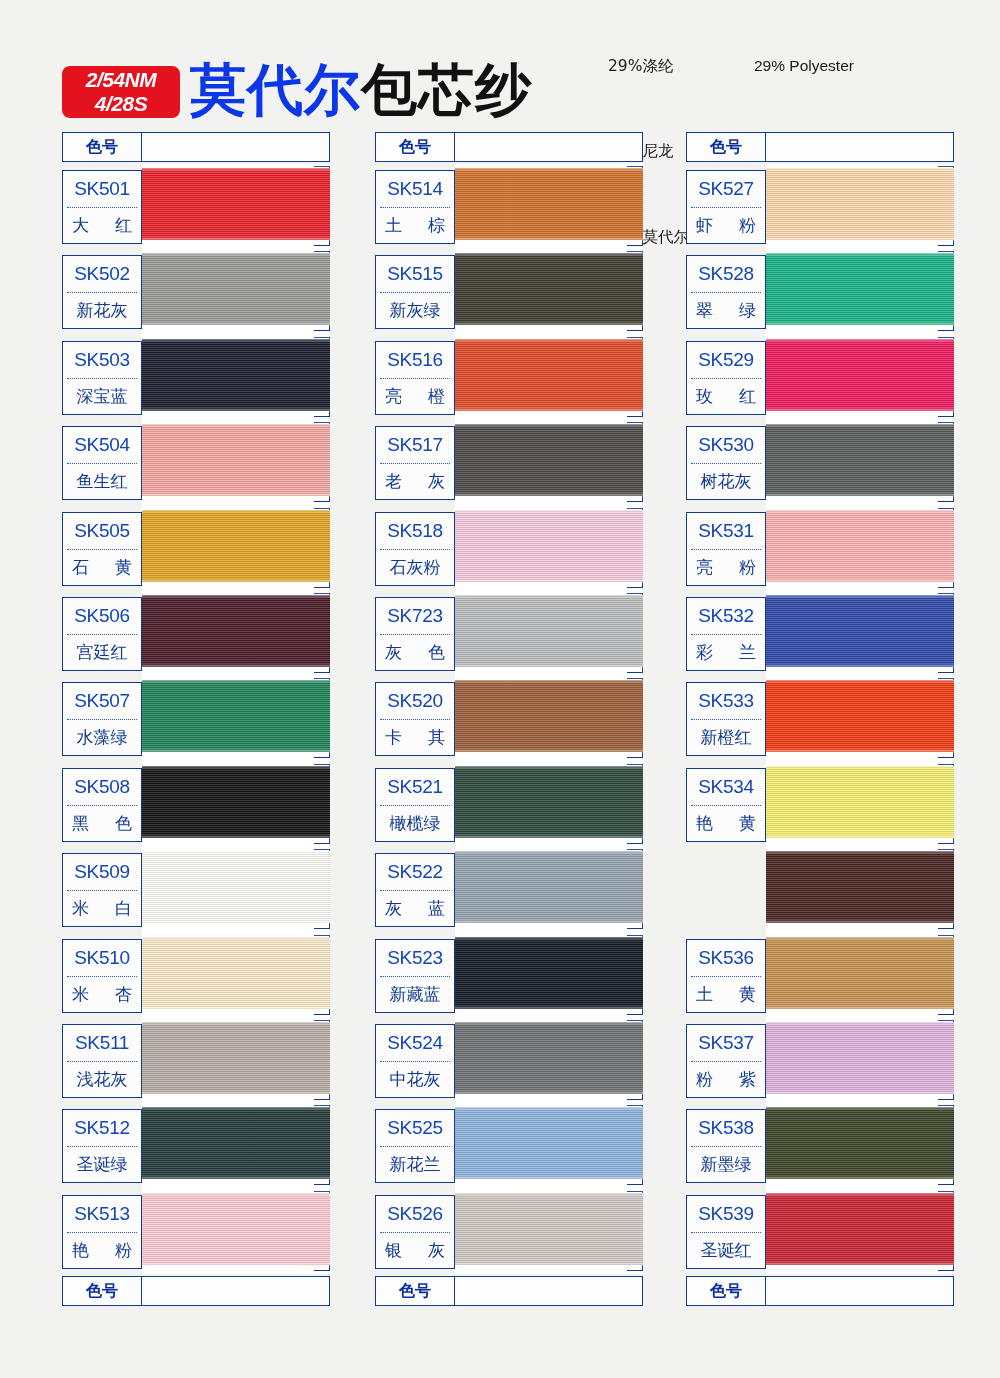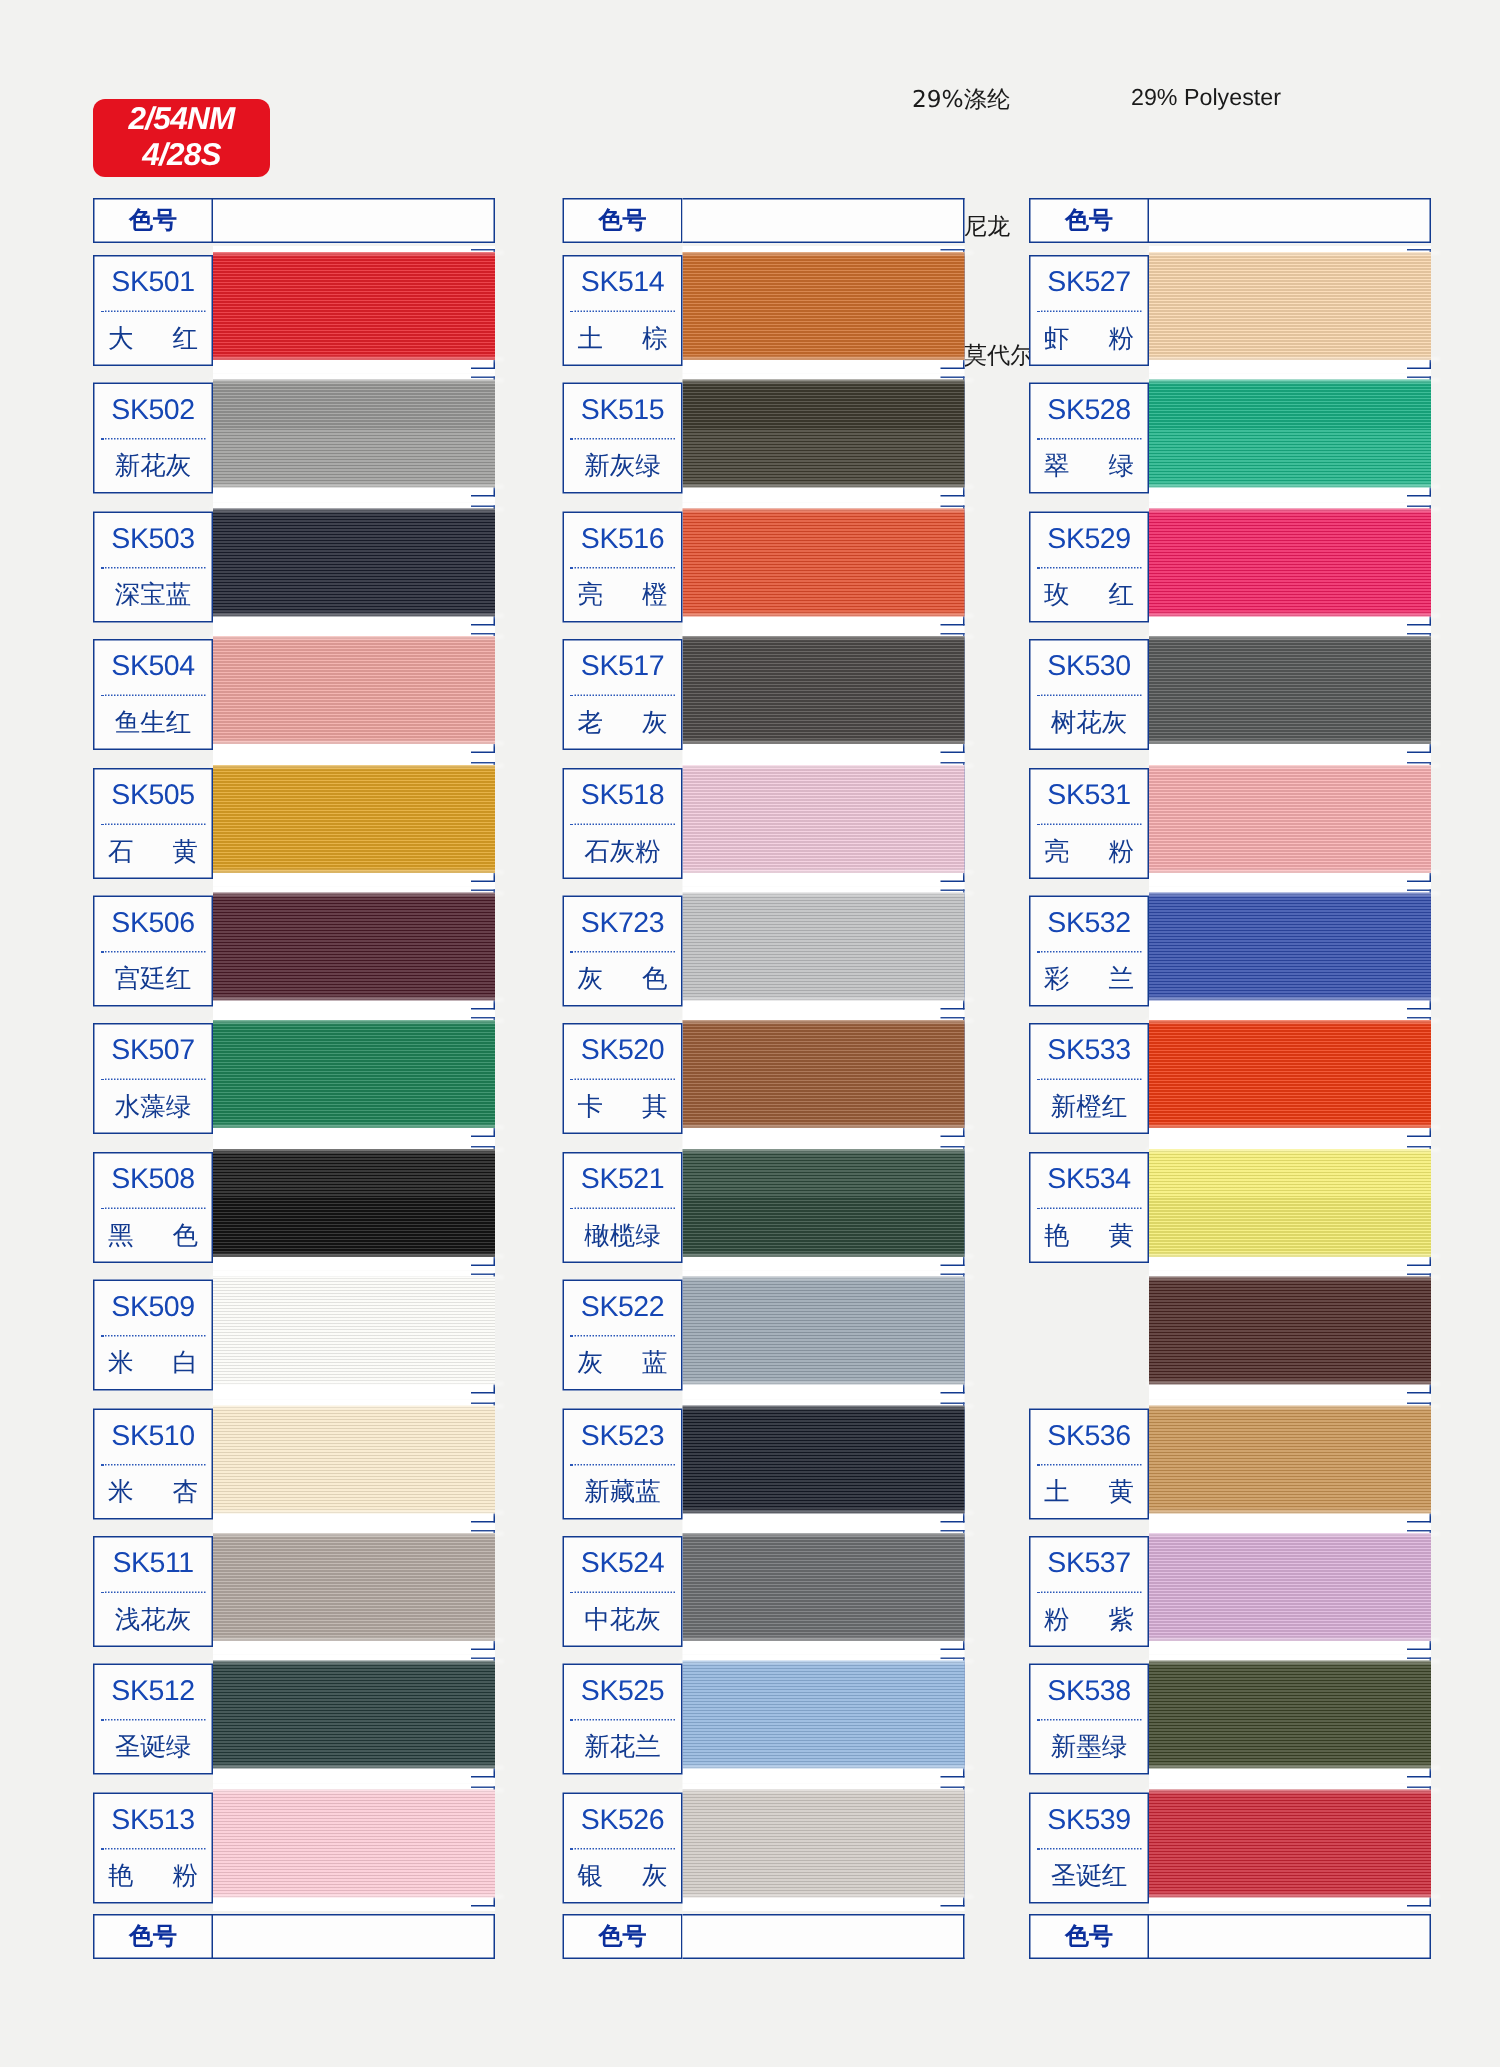--- a/index.html
+++ b/index.html
@@ -103,20 +103,23 @@
   .colfoot{position:relative;height:30px;margin-top:2px;}
 </style>
 </head>
 <body>
 
 <div id="header">
   <div id="spec-badge">
     <div>2/54NM</div>
     <div>4/28S</div>
   </div>
+  <div id="title">
+    <span class="blue">莫代尔</span><span class="black">包芯纱</span>
+  </div>
   <div id="comp">
       <div class="row">
         <div class="cn">29%涤纶</div>
         <div class="en">29% Polyester</div>
       </div>
       <div class="row">
         <div class="cn">20%尼龙</div>
         <div class="en">20% Nylon</div>
       </div>
       <div class="row">

